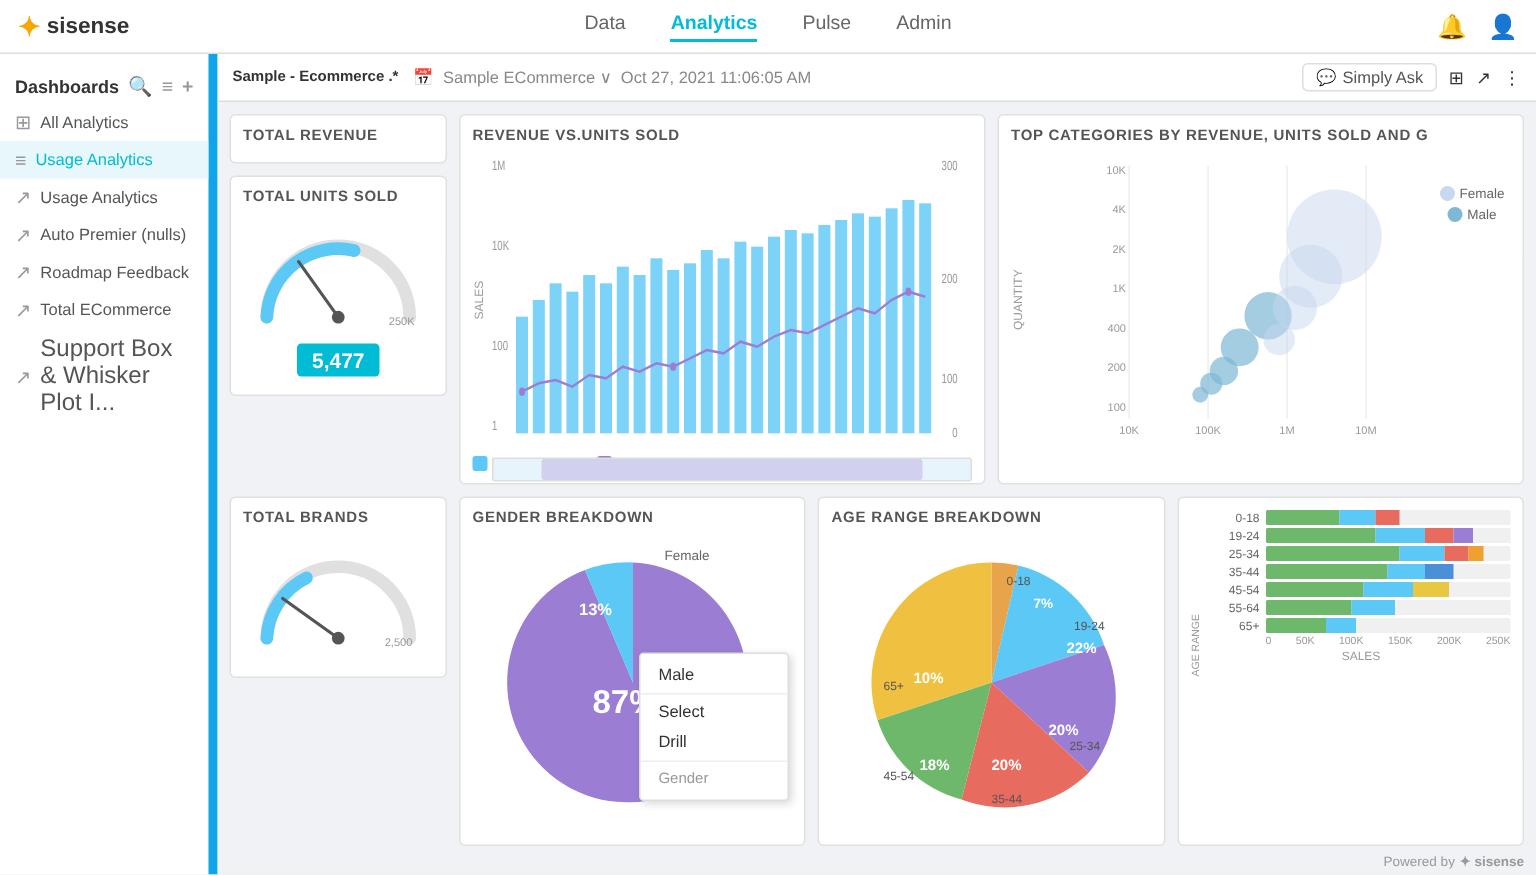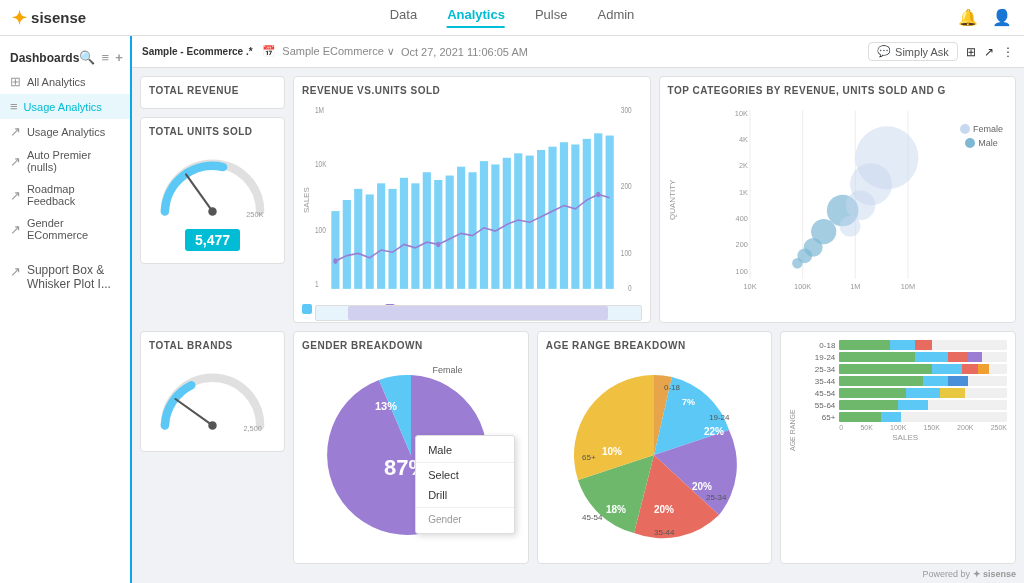--- a/index.html
+++ b/index.html
@@ -15,21 +15,21 @@
     .nav-tabs { display: flex; gap: 30px; position: absolute; left: 50%; transform: translateX(-50%); }
     .nav-tab { font-size: 13px; color: #666; cursor: pointer; padding-bottom: 4px; }
     .nav-tab.active { color: #00bcd4; border-bottom: 2px solid #00bcd4; font-weight: 600; }
     .nav-right { margin-left: auto; display: flex; align-items: center; gap: 14px; }
     .nav-icon { font-size: 16px; color: #777; cursor: pointer; }
 
     
     .app-body { display: flex; height: calc(100vh - 36px); }
 
     
-    .sidebar { width: 132px; background: #fff; border-right: 2px solid #0ea5e9; flex-shrink: 0; padding-top: 6px; overflow-y: auto; }
+    .sidebar { width: 145px; background: #fff; border-right: 6px solid #0ea5e9; flex-shrink: 0; padding-top: 6px; overflow-y: auto; }
     .sidebar-section-title { font-size: 12px; font-weight: 700; padding: 8px 10px 4px; color: #333; display: flex; align-items: center; justify-content: space-between; }
     .sidebar-section-title .icons { display: flex; gap: 6px; color: #999; font-size: 13px; }
     .sidebar-item { display: flex; align-items: center; gap: 6px; padding: 5px 10px; font-size: 11px; color: #555; cursor: pointer; }
     .sidebar-item.active { background: #e8f7fb; color: #00bcd4; }
     .sidebar-item .si-icon { font-size: 13px; color: #999; flex-shrink: 0; }
 
     
     .main { flex: 1; display: flex; flex-direction: column; overflow: hidden; }
 
     
@@ -119,25 +119,25 @@
     <div class="sidebar-item">
       <span class="si-icon">↗</span>
       <span>Auto Premier (nulls)</span>
     </div>
     <div class="sidebar-item">
       <span class="si-icon">↗</span>
       <span>Roadmap Feedback</span>
     </div>
     <div class="sidebar-item">
       <span class="si-icon">↗</span>
-      <span>Gender ECommerce</span>
+      <span>Total ECommerce</span>
     </div>
     <div class="sidebar-item">
       <span class="si-icon">↗</span>
-      <span style="font-size:12px;margin-top:12px;">Support Box &amp; Whisker Plot I...</span>
+      <span style="font-size:16px;">Support Box &amp; Whisker Plot I...</span>
     </div>
   </div>
 
   <div class="main">
 
     <div class="sub-header">
       <span class="sub-header-title">Sample - Ecommerce .*</span>
       <div class="sub-header-info">
         <span>📅</span>
         <span style="cursor:pointer;">Sample ECommerce ∨</span>

